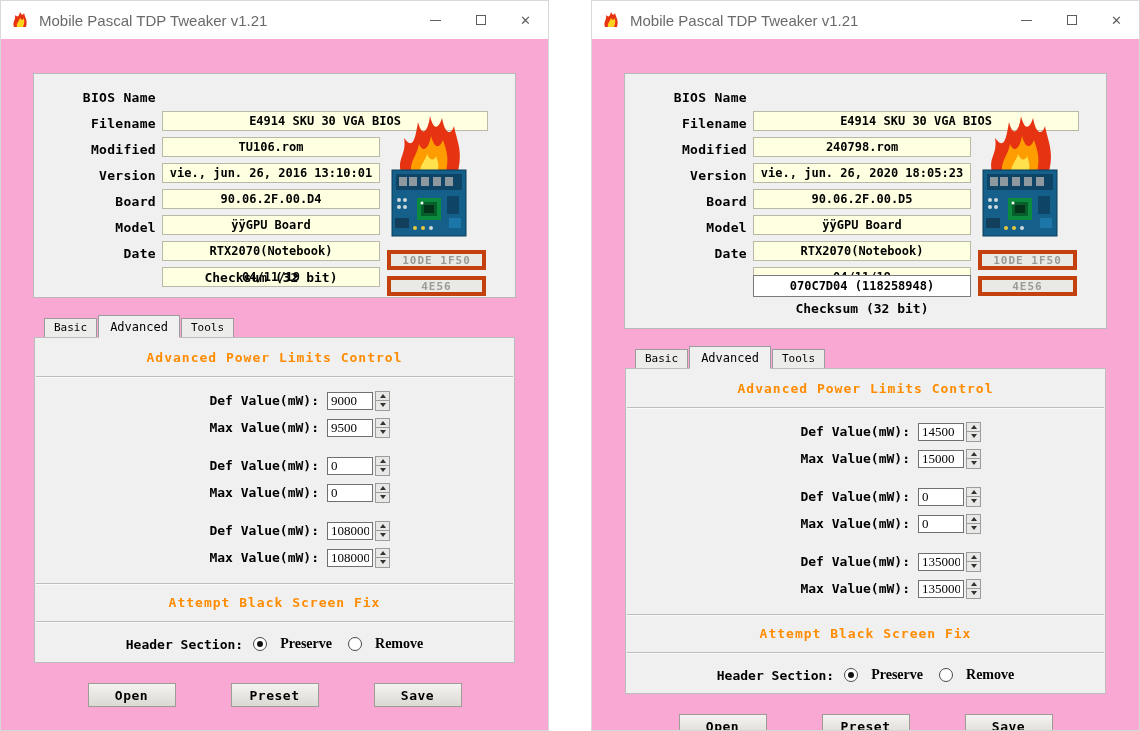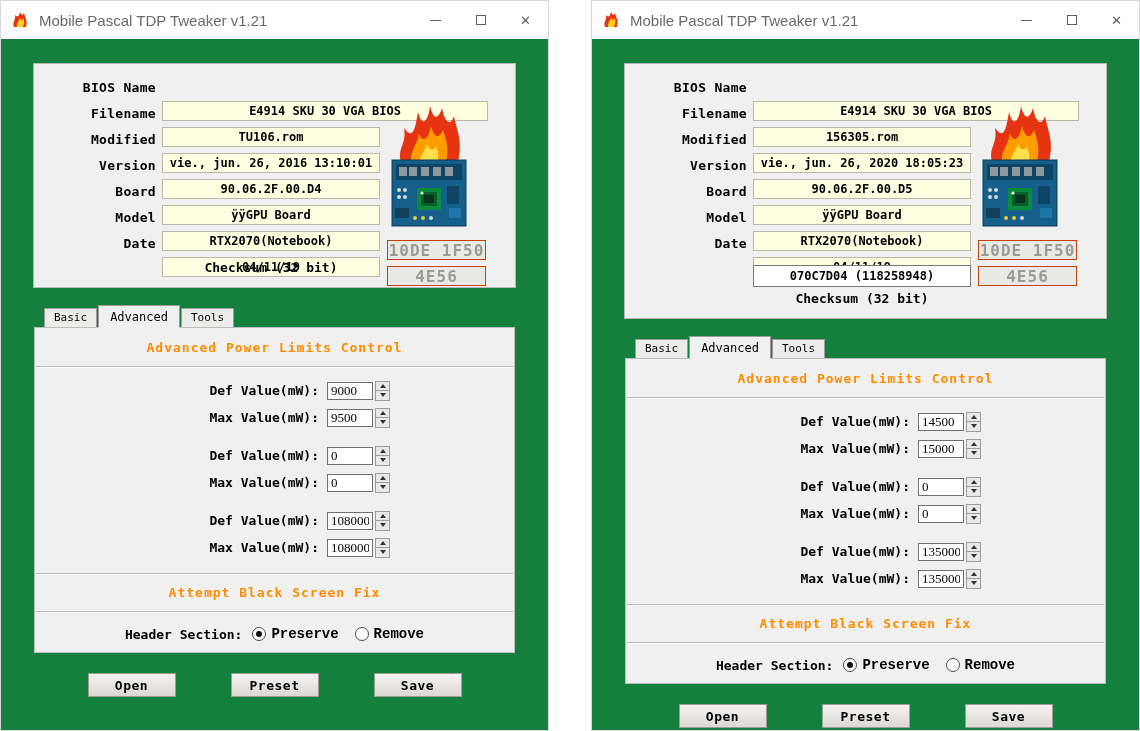--- a/index.html
+++ b/index.html
@@ -15,42 +15,42 @@
               padding-left: 9px; flex: 0 0 auto; }
   .app-flame { width: 20px; height: 20px; margin-right: 9px; display: flex; }
   .title { font: 15px "Liberation Sans", sans-serif; color: #6a6a6a; white-space: nowrap; }
   .controls { margin-left: auto; display: flex; height: 38px; }
   .ctl { width: 45px; height: 38px; display: flex; align-items: center; justify-content: center; cursor: pointer; }
   .glyph-min { width: 11px; height: 1px; background: #5f5f5f; display: block; }
   .glyph-max { width: 10px; height: 10px; border: 1px solid #5f5f5f; display: block; }
   .glyph-close { font: 13px "DejaVu Sans", sans-serif; color: #5f5f5f; }
 
   
-  .content { flex: 1; background: #15803d; padding-top: 24px; overflow: hidden; }
+  .content { flex: 1; background: #f9a8d4; padding-top: 34px; overflow: hidden; }
 
   
   .infobox { width: 483px; margin: 0 auto; border: 1px solid #b9b9b9; background: #f0f0f0;
              padding: 10px 0 12px; position: relative; }
   .field-row { display: flex; align-items: center; height: 26px; }
   .field-label { width: 122px; flex: 0 0 auto; text-align: right; margin-right: 6px;
                  font-weight: bold; font-size: 13px; color: #000; letter-spacing: .3px; white-space: nowrap; }
   .field-input { height: 20px; background: #ffffe1; border: 1px solid #b9b9a8;
                  display: flex; align-items: center; justify-content: center;
                  font-weight: bold; font-size: 12px; white-space: nowrap; margin-top: 47px; }
   .w-wide { width: 326px; }
   .w-std  { width: 218px; }
   .checksum-row { margin-top: 9px; height: 22px; }
   .checksum-input { width: 218px; height: 22px; border: 1px solid #7a7a7a; background: #fff;
                     font: bold 12px "DejaVu Sans Mono", monospace; text-align: center; }
   .checksum-caption-row { margin-top: 4px; height: 15px; }
   .checksum-caption { width: 218px; text-align: center; font-weight: bold; font-size: 13px; }
   .gpu-art { position: absolute; left: 353px; top: 36px; width: 84px; height: 132px; }
   .mini-btn { position: absolute; left: 353px; width: 99px; height: 20px;
-              background: #e9e9e6; border: 1px solid #c2410c; color: #9b9b93;
-              font-weight: bold; font-size: 16px; letter-spacing: 1px;
+              background: #e9e9e6; border: 4px solid #c2410c; color: #9b9b93;
+              font-weight: bold; font-size: 11px; letter-spacing: 1px;
               display: flex; align-items: center; justify-content: center; }
   .pos-devid { top: 176px; }
   .pos-subsys { top: 202px; }
 
   
   .tabs { display: flex; align-items: flex-end; height: 23px; margin: 16px 0 0 43px;
           position: relative; z-index: 2; }
   .tab { font-weight: normal; font-size: 11px; height: 19px; line-height: 18px; padding: 0 9px;
          border: 1px solid #9c9c9c; border-bottom: none; background: #ececea; margin-right: 1px; cursor: pointer; }
   .tab.active { font-size: 12px; height: 23px; line-height: 22px; padding: 0 11px;
@@ -82,21 +82,21 @@
   .black-screen { text-align: center; color: #ff8c00; font-weight: bold; font-size: 13px;
                   letter-spacing: 1px; height: 16px; cursor: pointer; }
   .header-row { height: 22px; display: flex; align-items: center; justify-content: center; }
   .hs-label { font-weight: bold; font-size: 13px; margin-right: 10px; }
   .radio-wrap { display: inline-flex; align-items: center; margin-right: 16px; cursor: pointer; }
   .radio-wrap:last-child { margin-right: 0; }
   .radio { width: 14px; height: 14px; border-radius: 50%; border: 1px solid #4a4a4a;
            background: #fff; display: inline-flex; align-items: center; justify-content: center;
            margin-right: 5px; flex: 0 0 auto; }
   .radio.checked::after { content: ""; width: 6px; height: 6px; border-radius: 50%; background: #111; }
-  .radio-label { font-family: Liberation Mono, monospace; font-weight: bold; font-size: 14px; }
+  .radio-label { font-family: Liberation Serif, serif; font-weight: bold; font-size: 14px; margin-left: 8px; }
 
   
   .btn-row { display: flex; justify-content: center; gap: 55px; margin-top: 20px; }
   .btn { width: 88px; height: 24px; border: 1px solid #9d9d95;
          background: linear-gradient(#f4f3f1, #dbd9d3);
          display: flex; align-items: center; justify-content: center;
          font-weight: bold; font-size: 13px; letter-spacing: .5px; cursor: pointer; }
 </style>
 </head>
 <body>
@@ -312,21 +312,21 @@
 
   <div class="content">
 
     <div class="infobox">
       <div class="field-row">
         <div class="field-label">BIOS Name</div>
         <div class="field-input w-wide">E4914 SKU 30 VGA BIOS</div>
       </div>
       <div class="field-row">
         <div class="field-label">Filename</div>
-        <div class="field-input w-std">156305.rom</div>
+        <div class="field-input w-std">240798.rom</div>
       </div>
       <div class="field-row">
         <div class="field-label">Modified</div>
         <div class="field-input w-std">vie., jun. 26, 2020 18:05:23</div>
       </div>
       <div class="field-row">
         <div class="field-label">Version</div>
         <div class="field-input w-std">90.06.2F.00.D5</div>
       </div>
       <div class="field-row">

